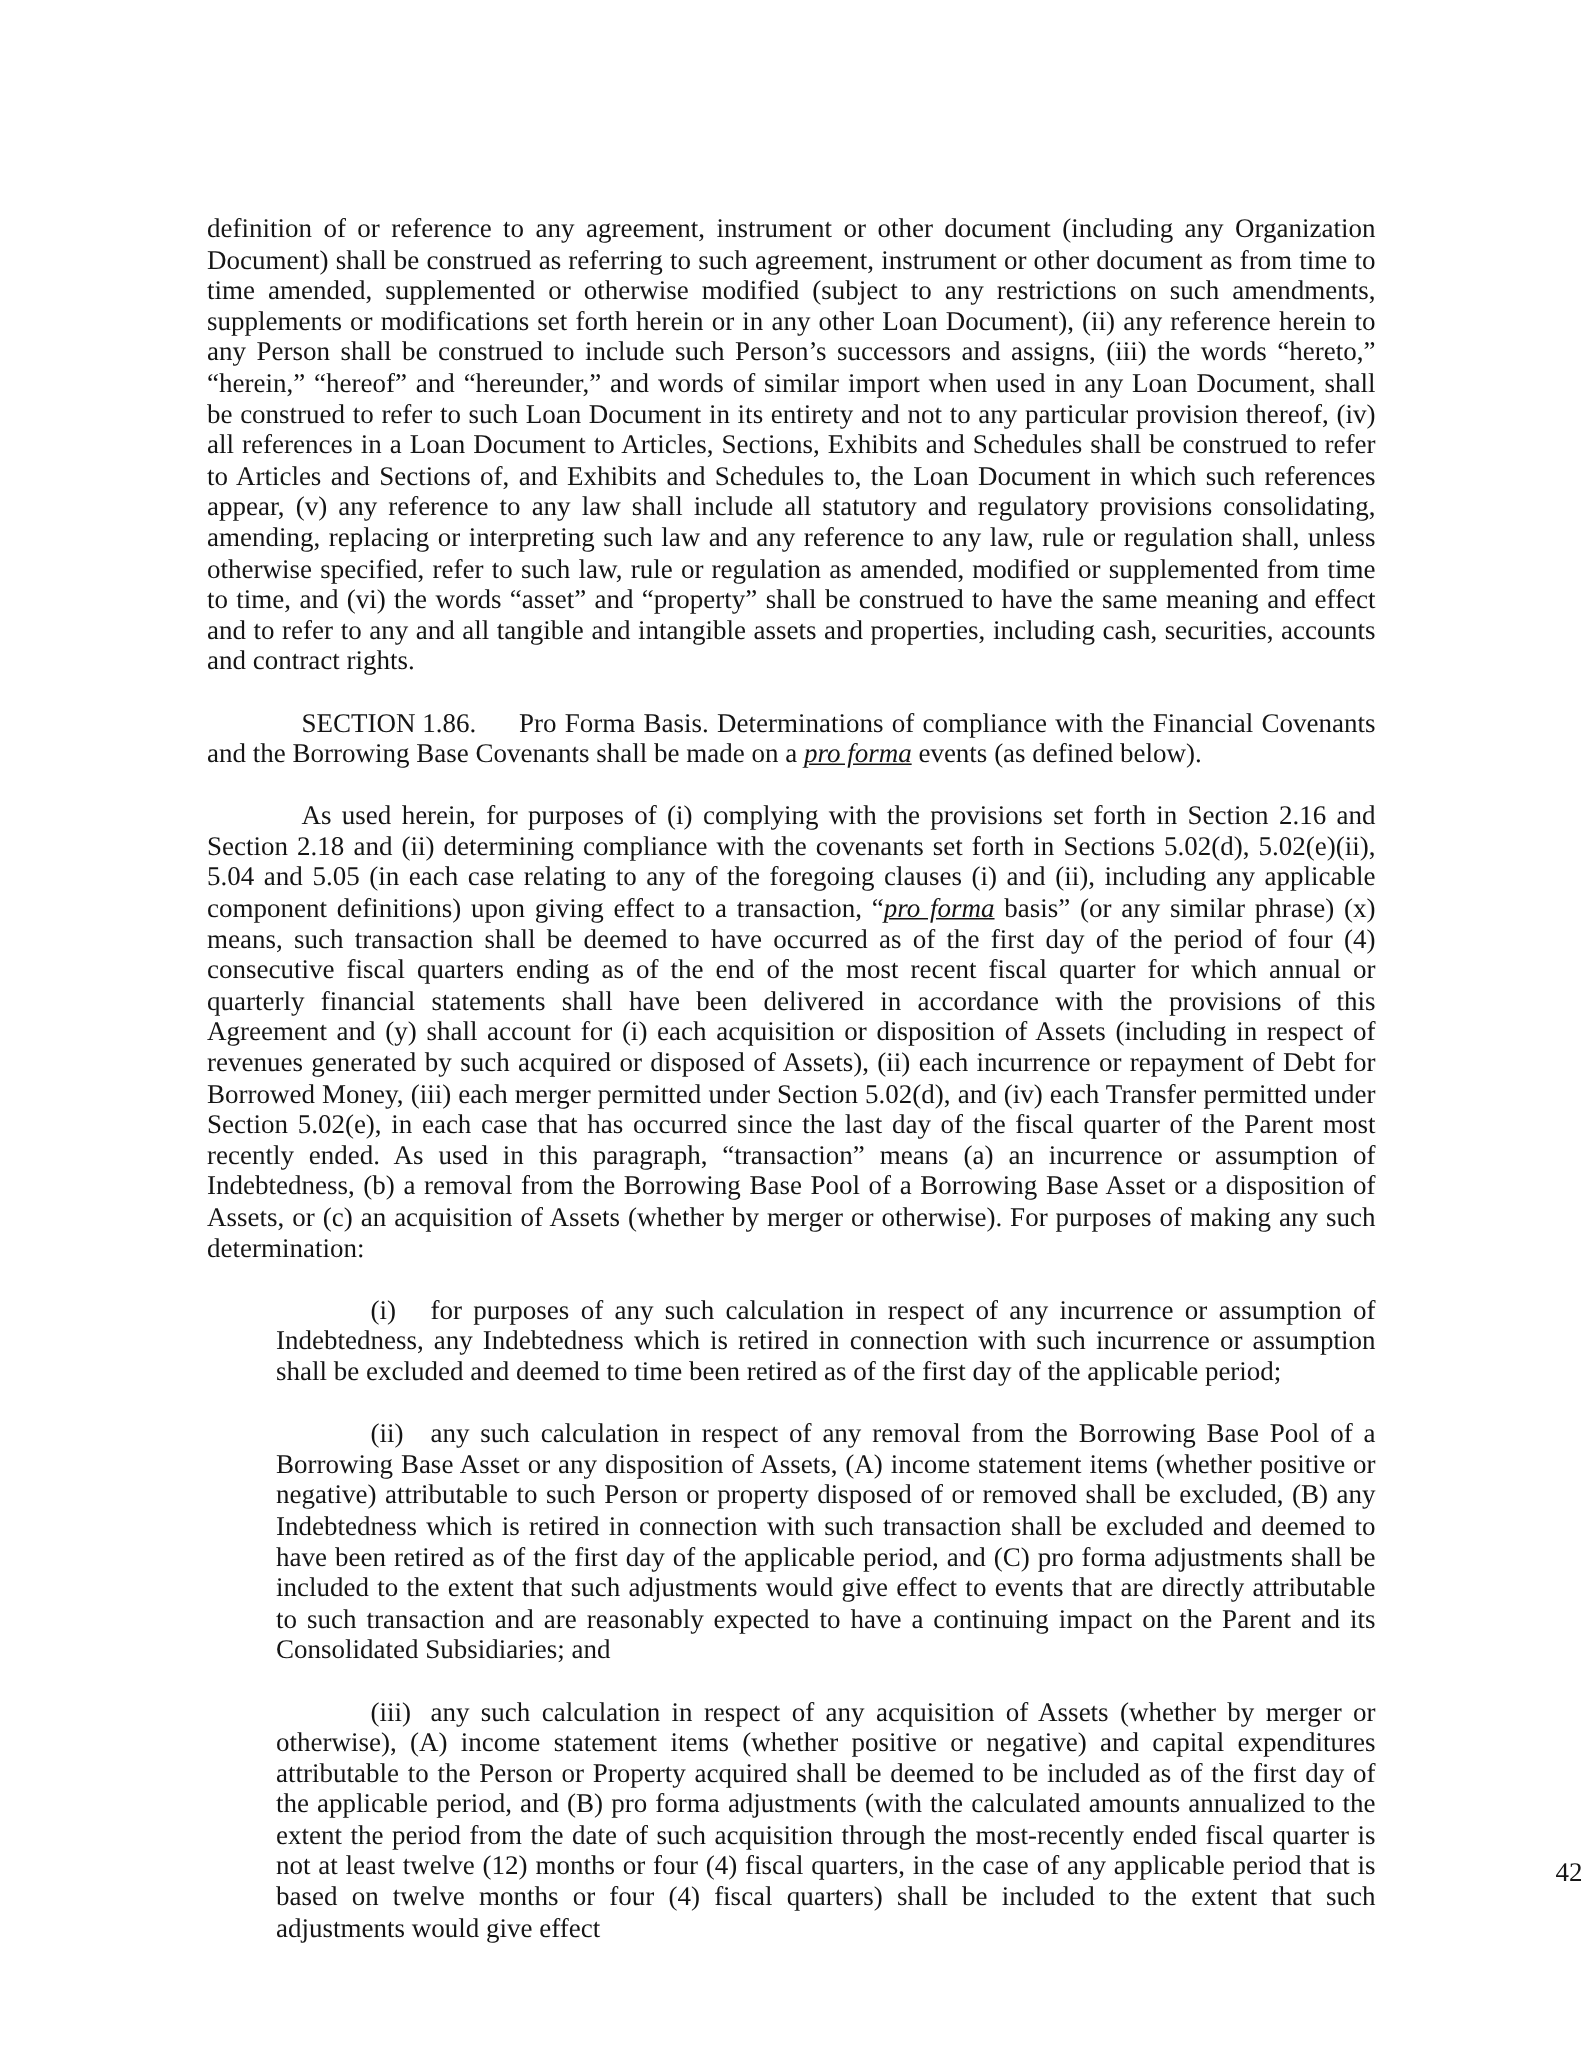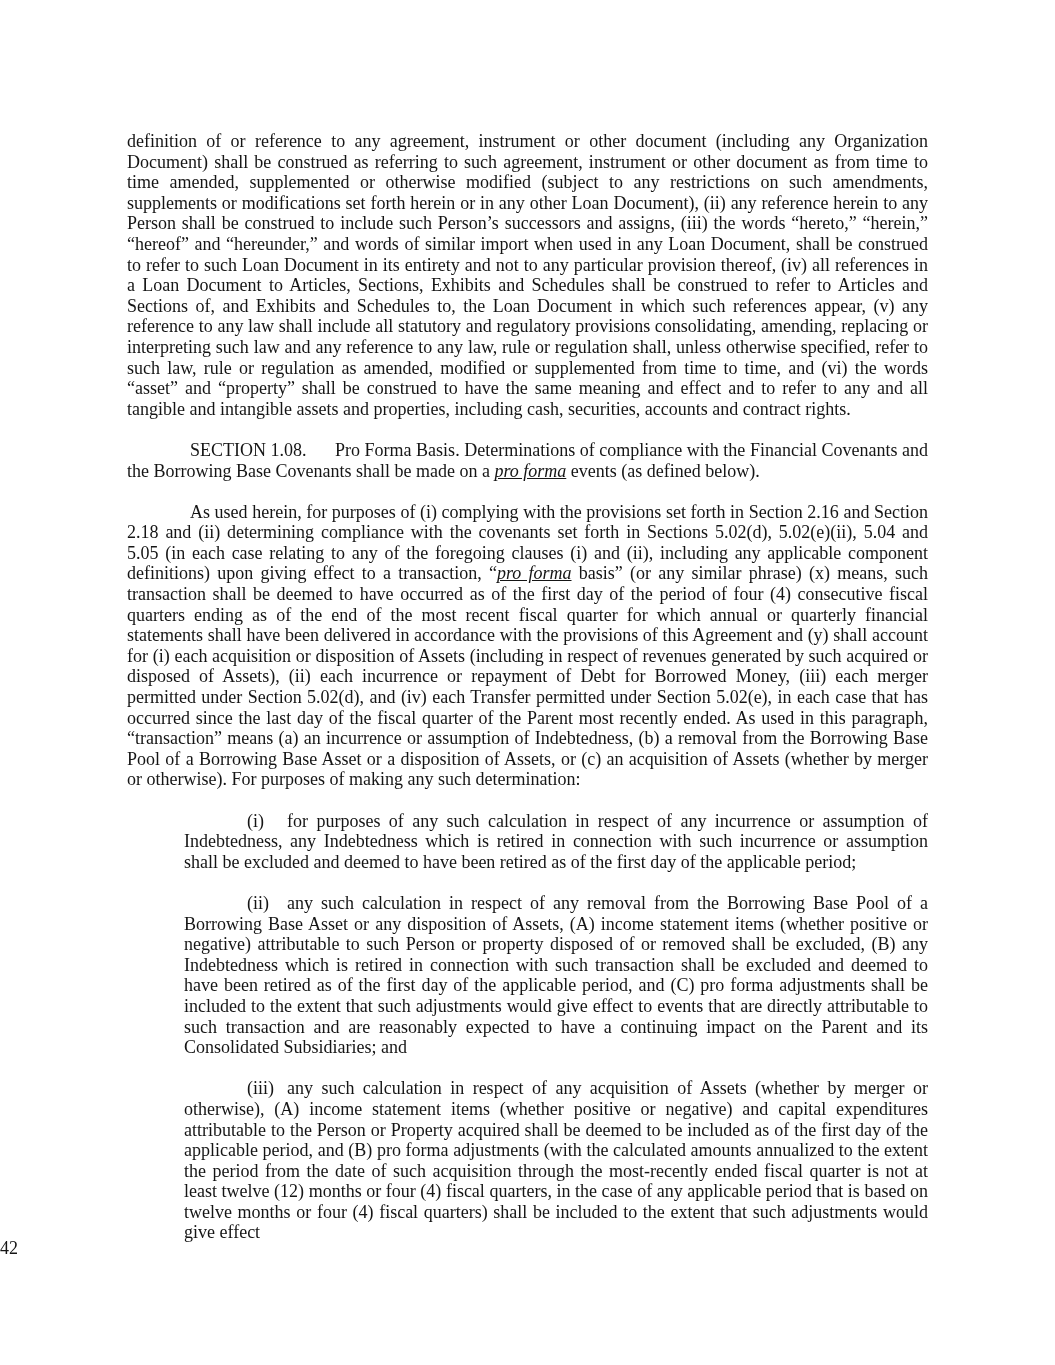--- a/index.html
+++ b/index.html
@@ -23,21 +23,21 @@
     left: 122px;
     top: 126px;
     width: 811px;
     font-size: 18px;
     line-height: 20.6px;
     text-align: justify;
     hyphens: none;
     -webkit-hyphens: none;
   }
   p.para {
-    margin: 5px;
+    margin: 16px;
     padding: 0;
   }
   p.para + p.para {
     margin-top: 20.6px;
   }
   p.p-indent {
     text-indent: 63px;
   }
   p.p-sub {
     margin-left: 62px;
@@ -53,31 +53,31 @@
   .seg-label {
     display: inline-block;
     min-width: 40px;
     text-indent: 0;
   }
   .footer {
     position: absolute;
     left: 0;
     top: 1238px;
     width: 1055px;
-    text-align: left;
+    text-align: right;
     font-size: 18px;
     line-height: 20.6px;
   }
 </style>
 </head>
 <body>
 
 <div class="page">
   <div class="text-block">
     <p class="para"><span class="seg-normal">definition of or reference to any agreement, instrument or other document (including any Organization Document) shall be construed as referring to such agreement, instrument or other document as from time to time amended, supplemented or otherwise modified (subject to any restrictions on such amendments, supplements or modifications set forth herein or in any other Loan Document), (ii) any reference herein to any Person shall be construed to include such Person’s successors and assigns, (iii) the words “hereto,” “herein,” “hereof” and “hereunder,” and words of similar import when used in any Loan Document, shall be construed to refer to such Loan Document in its entirety and not to any particular provision thereof, (iv) all references in a Loan Document to Articles, Sections, Exhibits and Schedules shall be construed to refer to Articles and Sections of, and Exhibits and Schedules to, the Loan Document in which such references appear, (v) any reference to any law shall include all statutory and regulatory provisions consolidating, amending, replacing or interpreting such law and any reference to any law, rule or regulation shall, unless otherwise specified, refer to such law, rule or regulation as amended, modified or supplemented from time to time, and (vi) the words “asset” and “property” shall be construed to have the same meaning and effect and to refer to any and all tangible and intangible assets and properties, including cash, securities, accounts and contract rights.</span></p>
-    <p class="para p-indent"><span class="seg-lead">SECTION 1.08.</span><span class="seg-underline">Pro Forma Basis</span><span class="seg-normal">. Determinations of compliance with the Financial Covenants and the Borrowing Base Covenants shall be made on a </span><span class="seg-italic">pro forma</span><span class="seg-normal"> events (as defined below).</span></p>
+    <p class="para p-indent"><span class="seg-lead">SECTION 1.86.</span><span class="seg-underline">Pro Forma Basis</span><span class="seg-normal">. Determinations of compliance with the Financial Covenants and the Borrowing Base Covenants shall be made on a </span><span class="seg-italic">pro forma</span><span class="seg-normal"> events (as defined below).</span></p>
     <p class="para p-indent"><span class="seg-normal">As used herein, for purposes of (i) complying with the provisions set forth in </span><span class="seg-underline">Section 2.16</span><span class="seg-normal"> and </span><span class="seg-underline">Section 2.18</span><span class="seg-normal"> and (ii) determining compliance with the covenants set forth in </span><span class="seg-underline">Sections 5.02(d)</span><span class="seg-normal">, </span><span class="seg-underline">5.02(e)(ii)</span><span class="seg-normal">, </span><span class="seg-underline">5.04</span><span class="seg-normal"> and </span><span class="seg-underline">5.05</span><span class="seg-normal"> (in each case relating to any of the foregoing clauses (i) and (ii), including any applicable component definitions) upon giving effect to a transaction, “</span><span class="seg-italic">pro forma</span><span class="seg-normal"> basis” (or any similar phrase) (x) means, such transaction shall be deemed to have occurred as of the first day of the period of four (4) consecutive fiscal quarters ending as of the end of the most recent fiscal quarter for which annual or quarterly financial statements shall have been delivered in accordance with the provisions of this Agreement and (y) shall account for (i) each acquisition or disposition of Assets (including in respect of revenues generated by such acquired or disposed of Assets), (ii) each incurrence or repayment of Debt for Borrowed Money, (iii) each merger permitted under Section 5.02(d), and (iv) each Transfer permitted under </span><span class="seg-underline">Section 5.02(e)</span><span class="seg-normal">, in each case that has occurred since the last day of the fiscal quarter of the Parent most recently ended. As used in this paragraph, “transaction” means (a) an incurrence or assumption of Indebtedness, (b) a removal from the Borrowing Base Pool of a Borrowing Base Asset or a disposition of Assets, or (c) an acquisition of Assets (whether by merger or otherwise). For purposes of making any such determination:</span></p>
-    <p class="para p-sub"><span class="seg-label">(i)</span><span class="seg-normal">for purposes of any such calculation in respect of any incurrence or assumption of Indebtedness, any Indebtedness which is retired in connection with such incurrence or assumption shall be excluded and deemed to have been retired as of the first day of the applicable period;</span></p>
+    <p class="para p-sub"><span class="seg-label">(i)</span><span class="seg-normal">for purposes of any such calculation in respect of any incurrence or assumption of Indebtedness, any Indebtedness which is retired in connection with such incurrence or assumption shall be excluded and deemed to time been retired as of the first day of the applicable period;</span></p>
     <p class="para p-sub"><span class="seg-label">(ii)</span><span class="seg-normal">any such calculation in respect of any removal from the Borrowing Base Pool of a Borrowing Base Asset or any disposition of Assets, (A) income statement items (whether positive or negative) attributable to such Person or property disposed of or removed shall be excluded, (B) any Indebtedness which is retired in connection with such transaction shall be excluded and deemed to have been retired as of the first day of the applicable period, and (C) pro forma adjustments shall be included to the extent that such adjustments would give effect to events that are directly attributable to such transaction and are reasonably expected to have a continuing impact on the Parent and its Consolidated Subsidiaries; and</span></p>
     <p class="para p-sub"><span class="seg-label">(iii)</span><span class="seg-normal">any such calculation in respect of any acquisition of Assets (whether by merger or otherwise), (A) income statement items (whether positive or negative) and capital expenditures attributable to the Person or Property acquired shall be deemed to be included as of the first day of the applicable period, and (B) pro forma adjustments (with the calculated amounts annualized to the extent the period from the date of such acquisition through the most-recently ended fiscal quarter is not at least twelve (12) months or four (4) fiscal quarters, in the case of any applicable period that is based on twelve months or four (4) fiscal quarters) shall be included to the extent that such adjustments would give effect</span></p>
   </div>
   <div class="footer">42</div>
 </div>
 
 </body></html>

